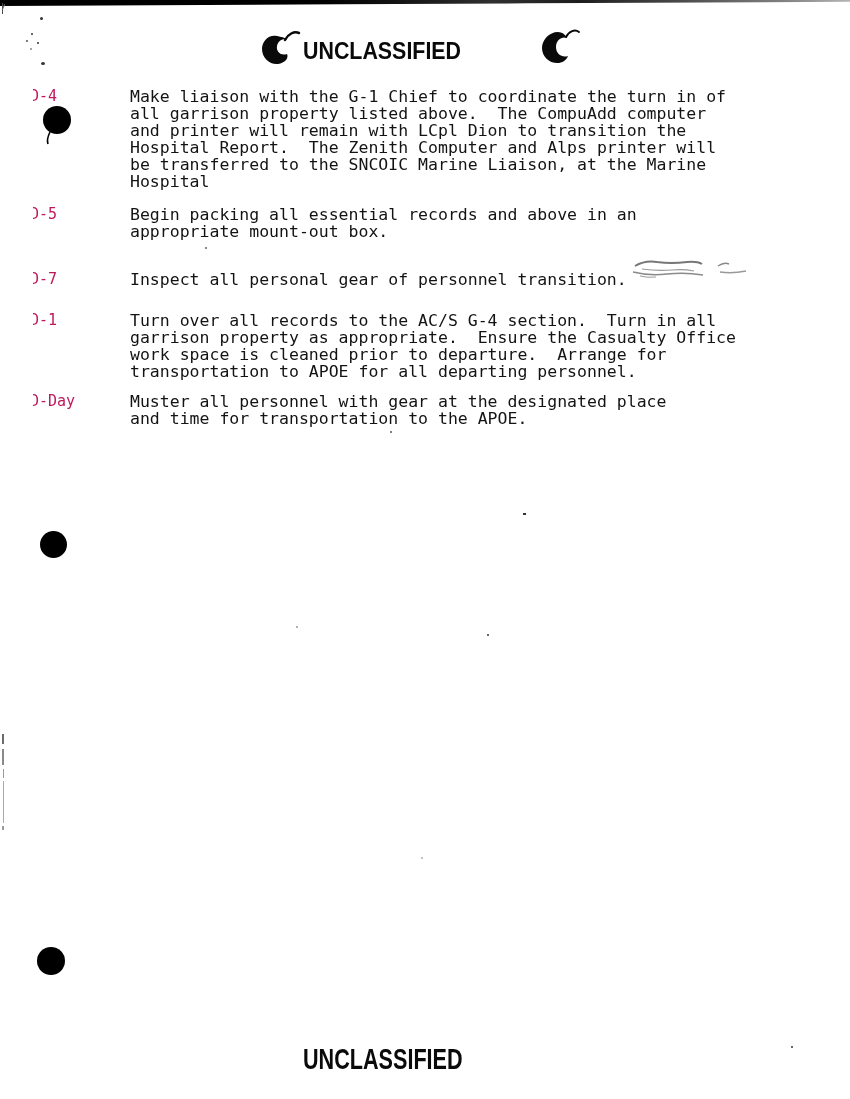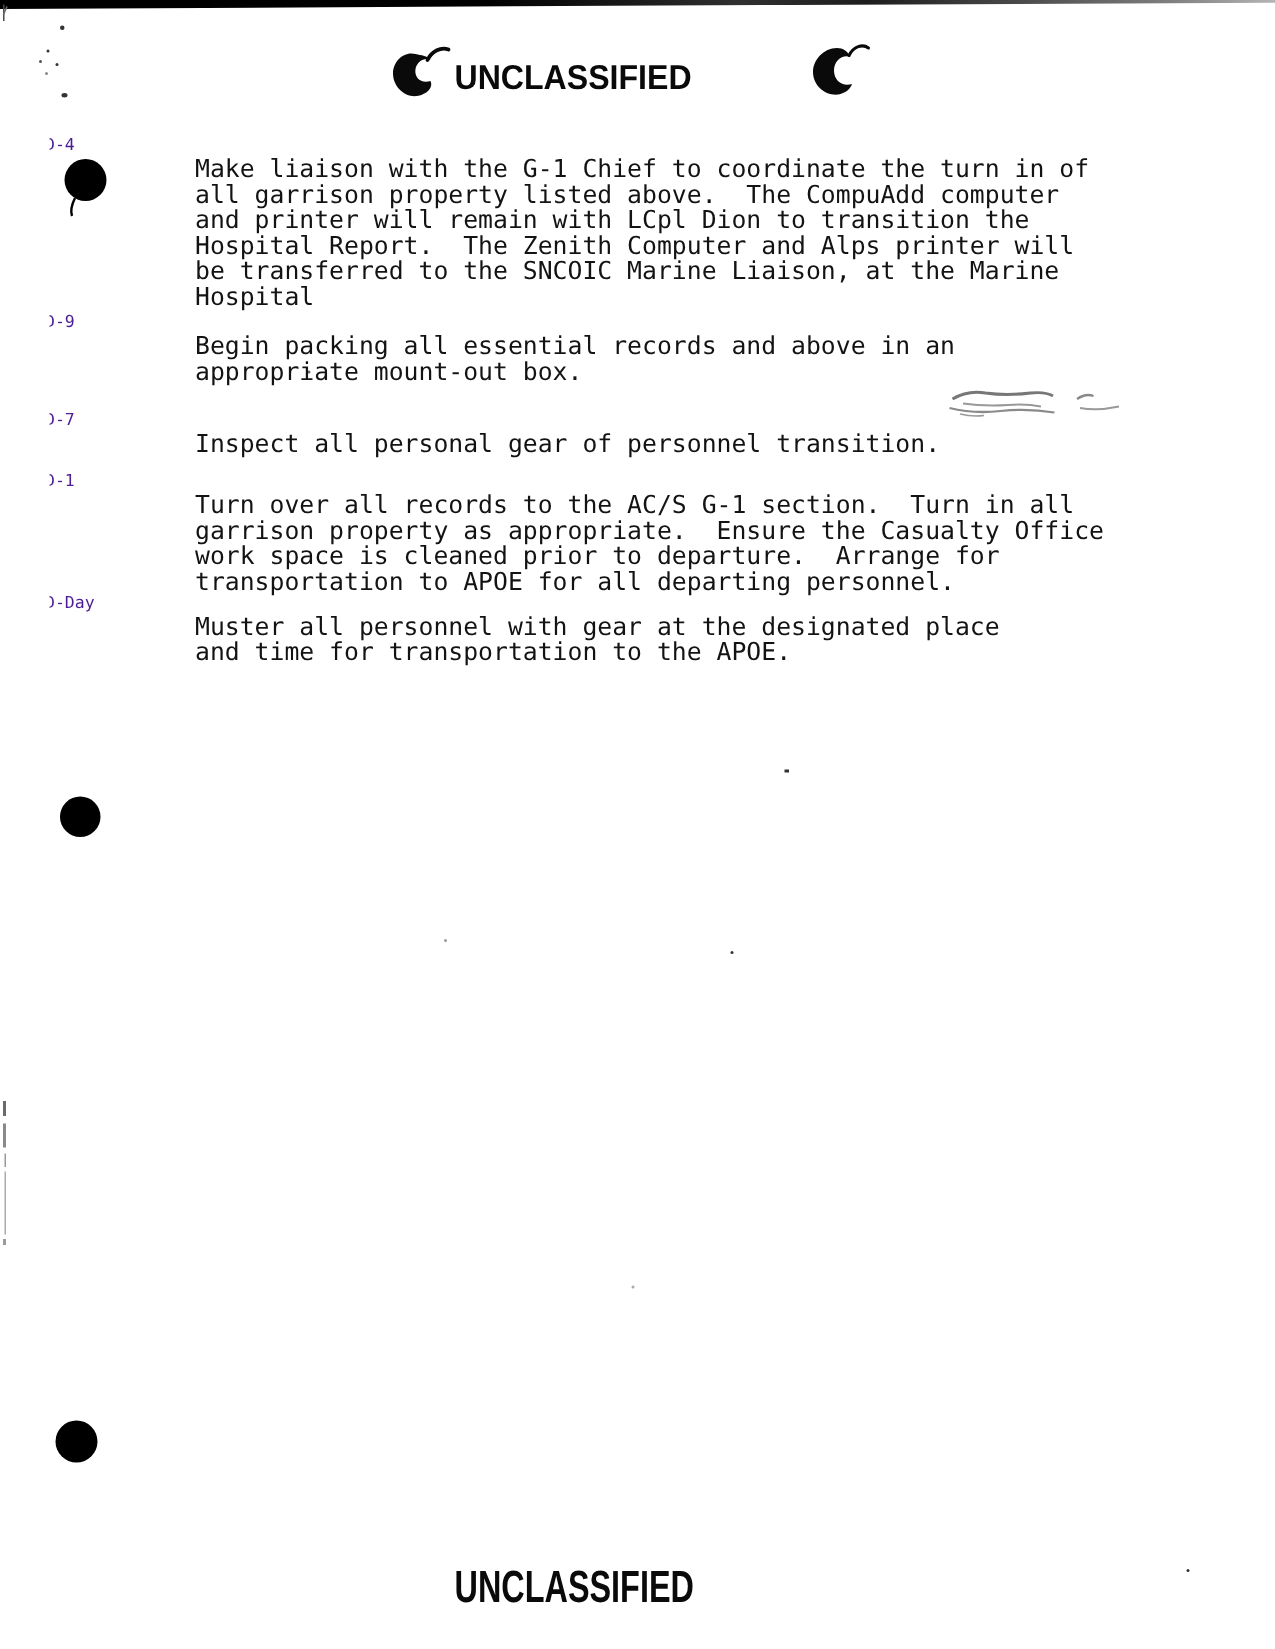--- a/index.html
+++ b/index.html
@@ -9,29 +9,28 @@
     position:relative;
     overflow:hidden;
     font-family:"DejaVu Sans Mono", monospace;
   }
 
   
   .entry { position:absolute; left:0; width:850px; }
   .entry .label {
     position:absolute; left:30px; top:0;
     font-family:"DejaVu Sans Mono", monospace;
-    font-size:11px; line-height:17px; color:#4c1d95;
+    font-size:15px; line-height:17px; color:#be185d;
     white-space:pre;
   }
   .entry .text {
     position:absolute; left:130px; top:0;
     font-family:"DejaVu Sans Mono", monospace;
     font-size:16.5px; line-height:17px; color:#131313;
     white-space:pre;
-    margin-top:16px;
   }
 
   
   .banner {
     position:absolute;
     font-family:"Liberation Sans", sans-serif;
     font-weight:bold; color:#0a0a0a;
     white-space:nowrap;
   }
   .banner.top {
@@ -126,31 +125,31 @@
 <div class="entry" style="top:88px;">
   <div class="label">D-4</div>
   <div class="text">Make liaison with the G-1 Chief to coordinate the turn in of
 all garrison property listed above.  The CompuAdd computer
 and printer will remain with LCpl Dion to transition the
 Hospital Report.  The Zenith Computer and Alps printer will
 be transferred to the SNCOIC Marine Liaison, at the Marine
 Hospital</div>
 </div>
 <div class="entry" style="top:206px;">
-  <div class="label">D-9</div>
+  <div class="label">D-5</div>
   <div class="text">Begin packing all essential records and above in an
 appropriate mount-out box.</div>
 </div>
 <div class="entry" style="top:271px;">
   <div class="label">D-7</div>
   <div class="text">Inspect all personal gear of personnel transition.</div>
 </div>
 <div class="entry" style="top:312px;">
   <div class="label">D-1</div>
-  <div class="text">Turn over all records to the AC/S G-1 section.  Turn in all
+  <div class="text">Turn over all records to the AC/S G-4 section.  Turn in all
 garrison property as appropriate.  Ensure the Casualty Office
 work space is cleaned prior to departure.  Arrange for
 transportation to APOE for all departing personnel.</div>
 </div>
 <div class="entry" style="top:393px;">
   <div class="label">D-Day</div>
   <div class="text">Muster all personnel with gear at the designated place
 and time for transportation to the APOE.</div>
 </div>
 

